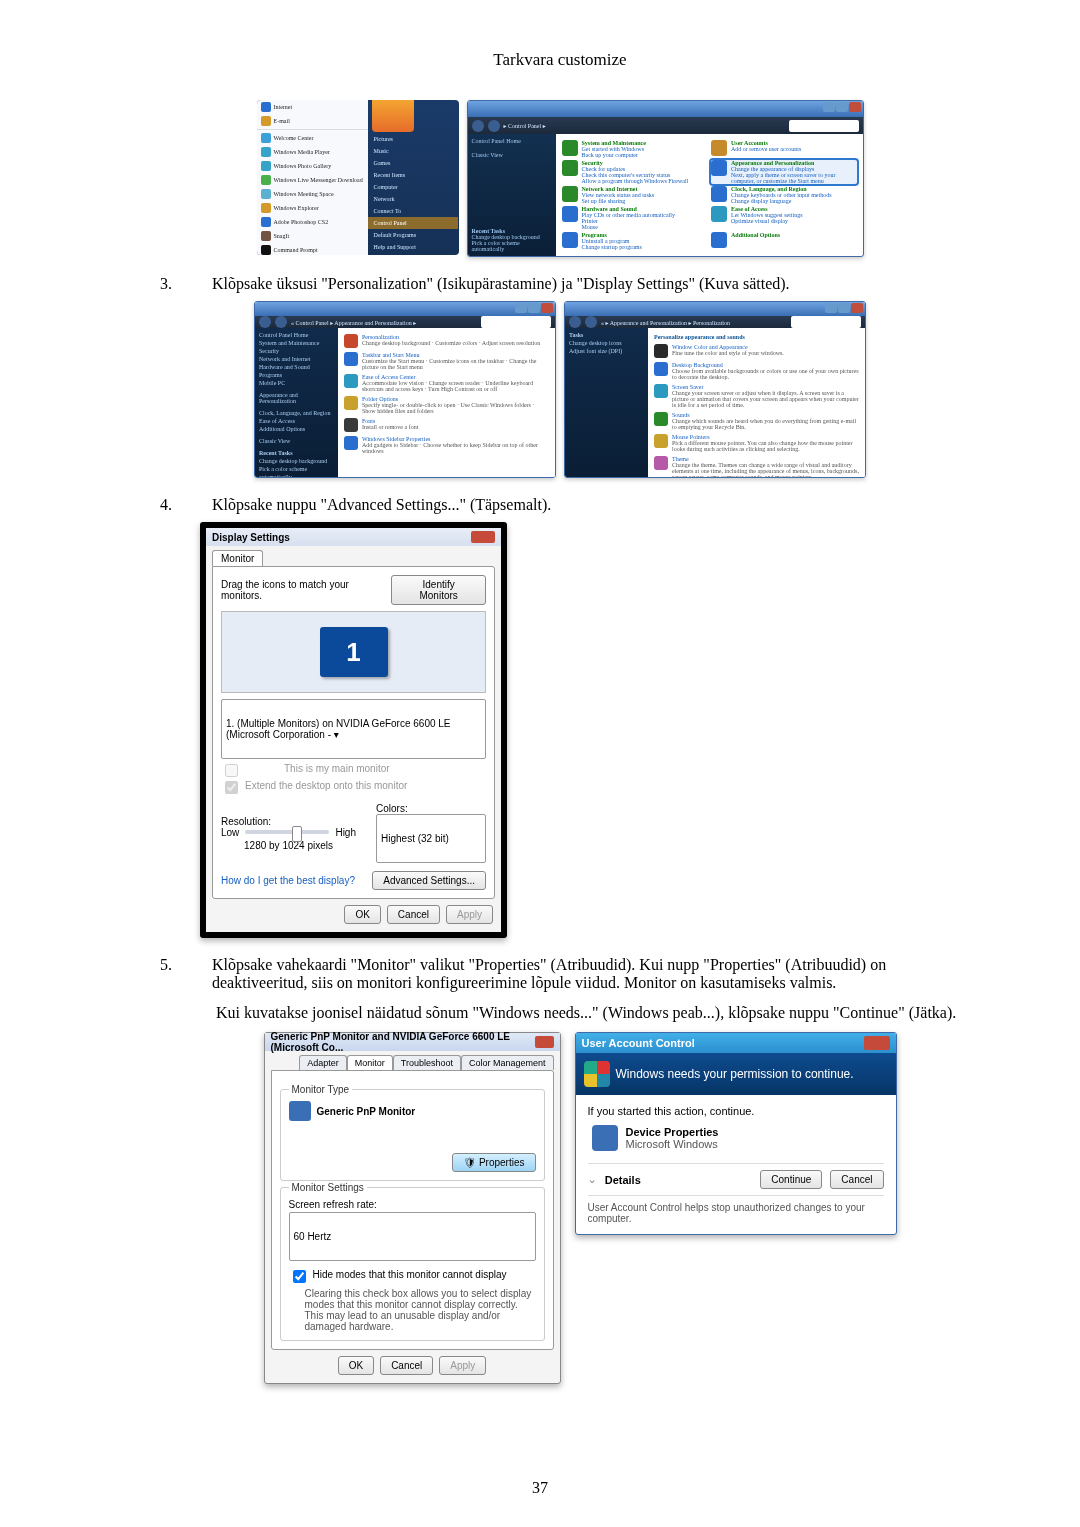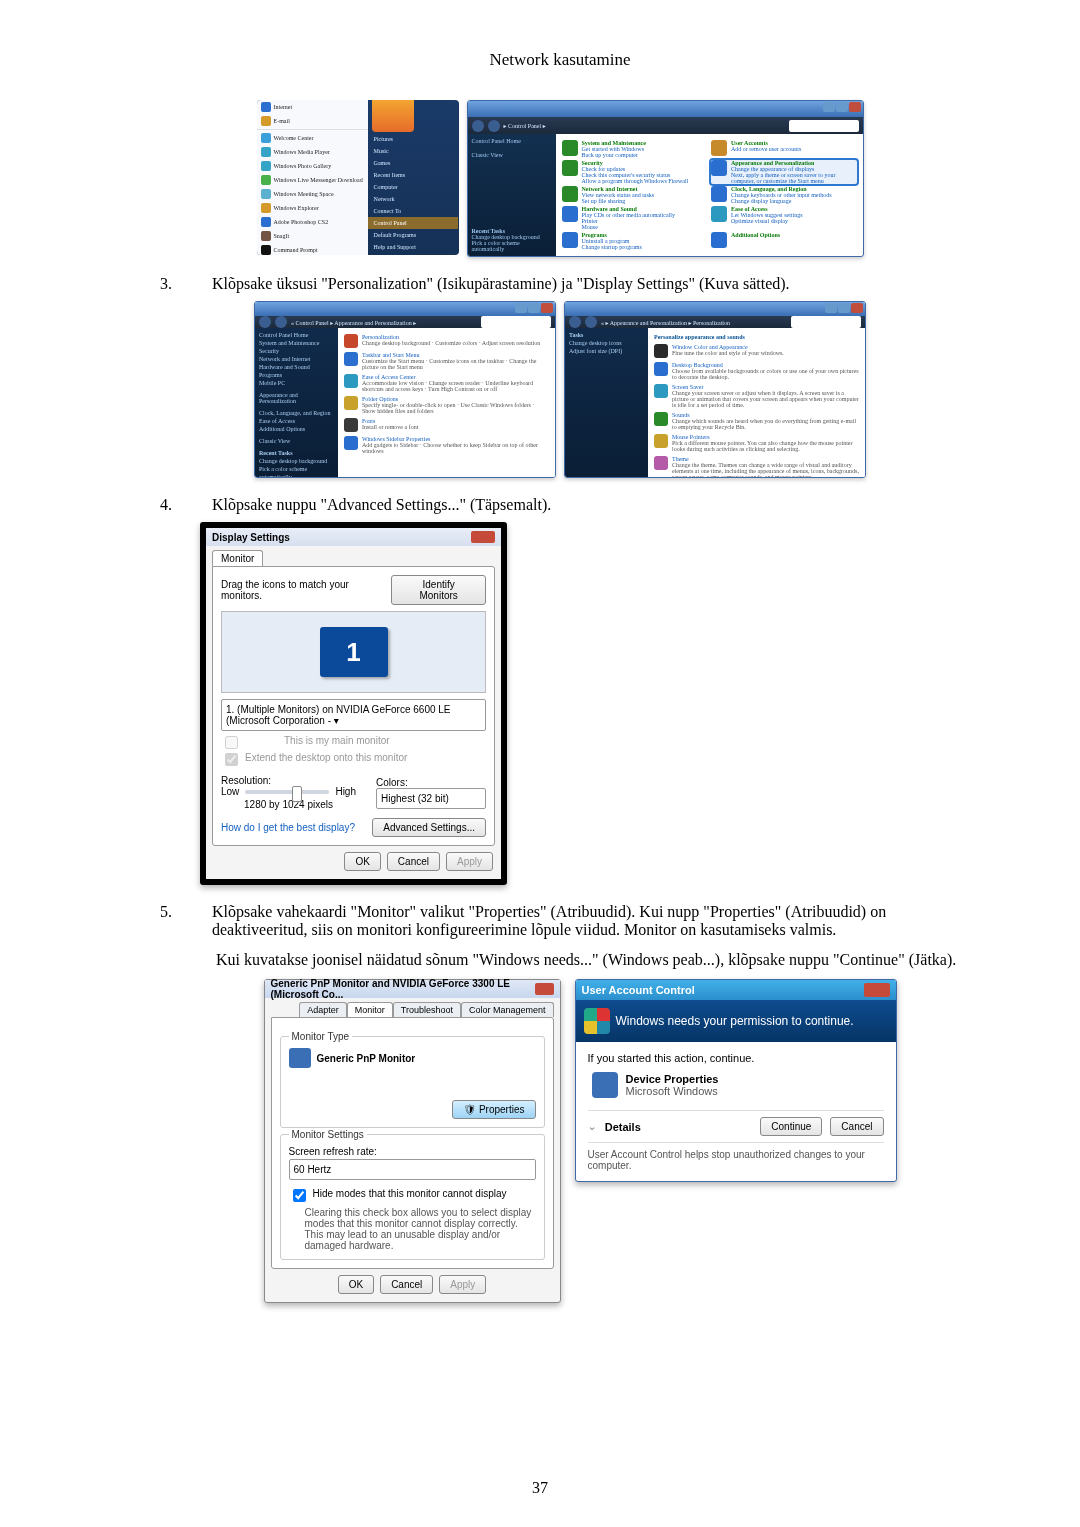--- a/index.html
+++ b/index.html
@@ -195,21 +195,21 @@
     box-shadow:2px 2px 3px rgba(0,0,0,0.3);
   }
   .btn{
     border:1px solid #888;background:linear-gradient(#fafafa,#e4e4e4);
     border-radius:3px;padding:3px 10px;font-size:10px;
   }
   .btn:disabled, .btn.disabled{color:#999;}
   .slider{display:flex;align-items:center;gap:6px;}
   .slider .track{flex:1;height:4px;background:#cfd6e0;position:relative;border-radius:2px;}
   .slider .thumb{position:absolute;left:55%;top:-4px;width:8px;height:14px;background:#fff;border:1px solid #888;border-radius:2px;}
-  .select{border:1px solid #999;background:#fff;padding:4px 4px;border-radius:2px;flex:1;}
+  .select{border:1px solid #999;background:#fff;padding:18px 4px;border-radius:2px;flex:1;}
   .link{color:#1560c0;}
   .dispdlg-bot{display:flex;justify-content:flex-end;gap:6px;padding:0 8px 8px 8px;}
   
   .mondlg{
     width:295px;
     background:#f4f4f4;
     border:1px solid #888;border-radius:3px;
     font-family: Tahoma, Arial, sans-serif;font-size:10px;
     box-shadow:0 3px 6px rgba(0,0,0,0.3);
   }
@@ -263,21 +263,21 @@
   .step .txt{flex:1;}
   .bodytext{font-size:16px;margin:12px 0 10px 56px;}
   .page-num{position:absolute;bottom:30px;left:0;right:0;text-align:center;font-size:16px;}
   .screenshot-row.dialogs{align-items:flex-start; gap:14px; margin-left:40px;}
 </style>
 </head>
 <body>
 
 <div class="page">
 
-  <div class="chapter-title">Network kasutamine</div>
+  <div class="chapter-title">Tarkvara customize</div>
 
   <div class="screenshot-row">
 
     <div class="vista-start" style="position:relative;">
       <div class="vista-avatar" style="position:absolute;left:57%;top:-4px;"></div>
       <div class="vista-left">
         <div id="vista-left-items">
             <div class="vista-item">
               <span class="ic" style="background: rgb(42, 110, 208);"></span>
               <span>Internet</span>
@@ -680,21 +680,21 @@
   <div class="step">
     <span class="num">5.</span>
     <span class="txt">Klõpsake vahekaardi "Monitor" valikut "Properties" (Atribuudid). Kui nupp "Properties" (Atribuudid) on deaktiveeritud, siis on monitori konfigureerimine lõpule viidud. Monitor on kasutamiseks valmis.</span>
   </div>
   <div class="bodytext">Kui kuvatakse joonisel näidatud sõnum "Windows needs..." (Windows peab...), klõpsake nuppu "Continue" (Jätka).</div>
 
   <div class="screenshot-row dialogs">
 
     <div class="mondlg">
       <div class="mondlg-title">
-        <span>Generic PnP Monitor and NVIDIA GeForce 3300 LE (Microsoft Co...</span>
+        <span>Generic PnP Monitor and NVIDIA GeForce 6600 LE (Microsoft Co...</span>
         <span class="close" style="width:22px;height:12px;background:#c54a3a;border-radius:2px;"></span>
       </div>
       <div class="mondlg-tabs" id="montabs">
           <div class="t">Adapter</div>
           <div class="t active">Monitor</div>
           <div class="t">Troubleshoot</div>
           <div class="t">Color Management</div>
         </div>
       <div class="mondlg-pane">
         <div class="grp" style="margin-top:10px;">

